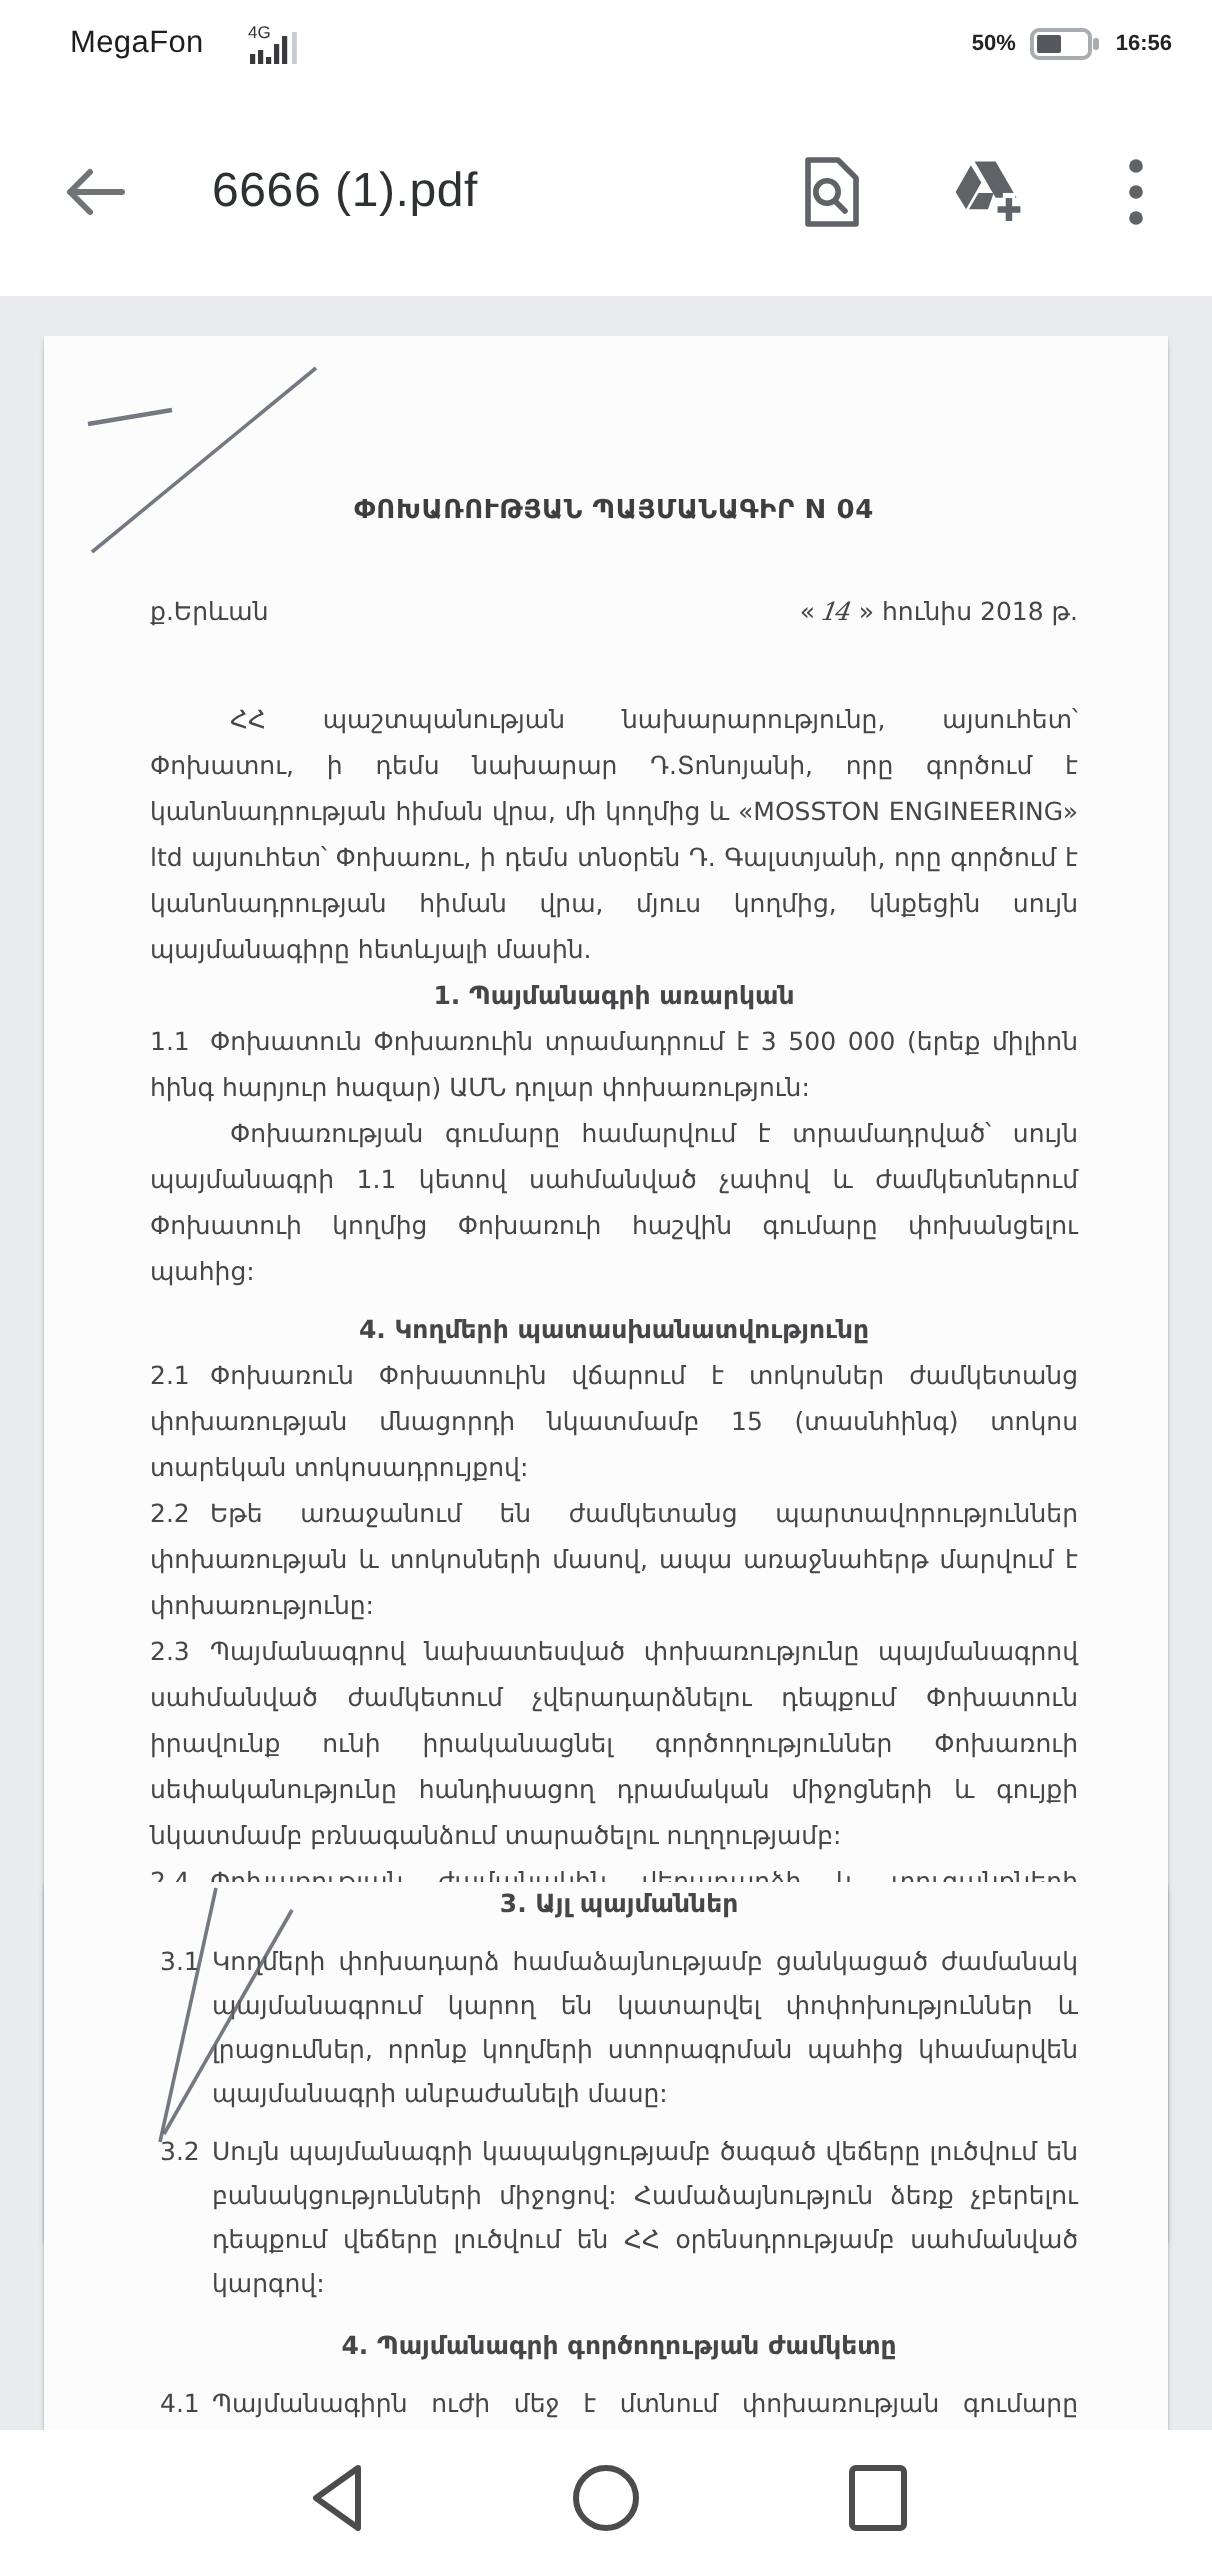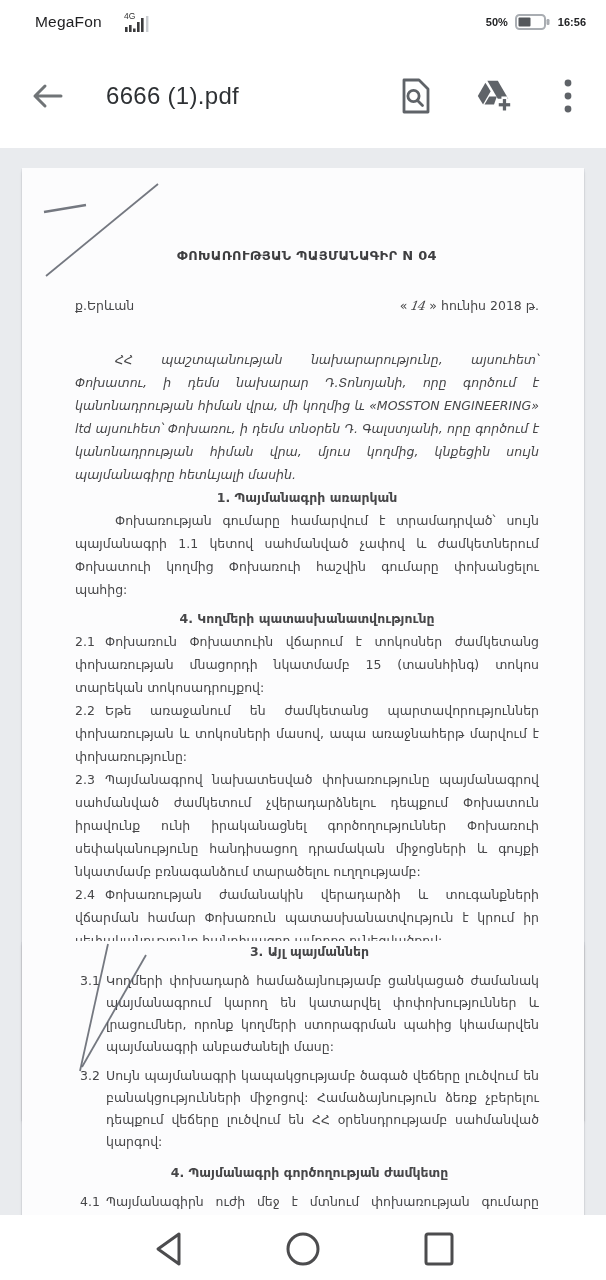--- a/index.html
+++ b/index.html
@@ -50,21 +50,21 @@
     font-size:12.5px; line-height:23px; text-align:justify;
   }
   .pad1 { padding:0 45px 0 53px; }
   .pad2 { padding:0 45px 0 58px; }
 
   .doc-title { padding-top:76px; text-align:center; font-weight:bold;
     font-size:13px; letter-spacing:.3px; color:#3e3e40; }
   .place-date { display:flex; justify-content:space-between; margin-top:27px; }
   .hand-day { font-family:"DejaVu Serif", serif; font-style:italic;
     display:inline-block; transform:skewX(-10deg); letter-spacing:-1px; }
-  .intro { margin:31px 0 0 0; text-indent:40px;font-style:italic; }
+  .intro { margin:31px 0 0 0; text-indent:40px; }
   .sec-head { text-align:center; font-weight:bold; margin:0; }
   .sec-head.gap { margin-top:6px; }
   p.clause { margin:0; }
   .cnum { display:inline-block; min-width:30px; }
   .p-indent { margin:0; text-indent:40px; }
 
   .page2 .doc { line-height:22px; }
   .sec-head.h3 { }
   .clause2 { margin:7px 0 0 0; padding-left:26px; text-indent:-26px; }
   .clause2 .cnum { min-width:26px; text-indent:0; }
@@ -163,20 +163,21 @@
           <span>ք.Երևան</span>
           <span>
             <span>«</span>
             <span class="hand-day">14</span>
             <span>» հունիս  2018 թ.</span>
           </span>
         </div>
         <p class="intro">ՀՀ պաշտպանության նախարարությունը, այսուհետ՝ Փոխատու, ի դեմս նախարար Դ.Տոնոյանի, որը գործում է կանոնադրության հիման վրա, մի կողմից և «MOSSTON ENGINEERING» ltd այսուհետ՝ Փոխառու, ի դեմս տնօրեն Դ. Գալստյանի, որը գործում է կանոնադրության հիման վրա, մյուս կողմից, կնքեցին սույն պայմանագիրը հետևյալի մասին.</p>
 
         <div class="sec-head">1.  Պայմանագրի առարկան</div>
+        <p class="clause"><span class="cnum">1.1</span><span>Փոխատուն Փոխառուին տրամադրում է 3 500 000 (երեք միլիոն հինգ հարյուր հազար) ԱՄՆ դոլար  փոխառություն:</span></p>
         <p class="p-indent">Փոխառության գումարը համարվում է տրամադրված՝ սույն պայմանագրի 1.1 կետով սահմանված չափով և ժամկետներում Փոխատուի կողմից Փոխառուի հաշվին գումարը փոխանցելու պահից:</p>
 
         <div class="sec-head gap">4.  Կողմերի պատասխանատվությունը</div>
         <p class="clause"><span class="cnum">2.1</span><span>Փոխառուն Փոխատուին վճարում է տոկոսներ ժամկետանց փոխառության մնացորդի նկատմամբ 15 (տասնհինգ) տոկոս տարեկան տոկոսադրույքով:</span></p>
         <p class="clause"><span class="cnum">2.2</span><span>Եթե առաջանում են ժամկետանց պարտավորություններ փոխառության և տոկոսների մասով, ապա առաջնահերթ մարվում է փոխառությունը:</span></p>
         <p class="clause"><span class="cnum">2.3</span><span>Պայմանագրով նախատեսված փոխառությունը պայմանագրով սահմանված ժամկետում չվերադարձնելու դեպքում Փոխատուն իրավունք ունի իրականացնել գործողություններ Փոխառուի սեփականությունը հանդիսացող դրամական միջոցների և գույքի նկատմամբ բռնագանձում տարածելու ուղղությամբ:</span></p>
         <p class="clause"><span class="cnum">2.4</span><span>Փոխառության ժամանակին վերադարձի և տուգանքների վճարման համար Փոխառուն պատասխանատվություն է կրում իր սեփականությունը հանդիսացող ամբողջ ունեցվածքով:</span></p>
         <p class="clause"><span class="cnum">2.5</span><span>Փոխառությունը կարող է վերադարձվել մասերով, բայց ոչ ուշ քան 2018թ. հուլիսի 15-ը:</span></p>
       </div>
     </div>

